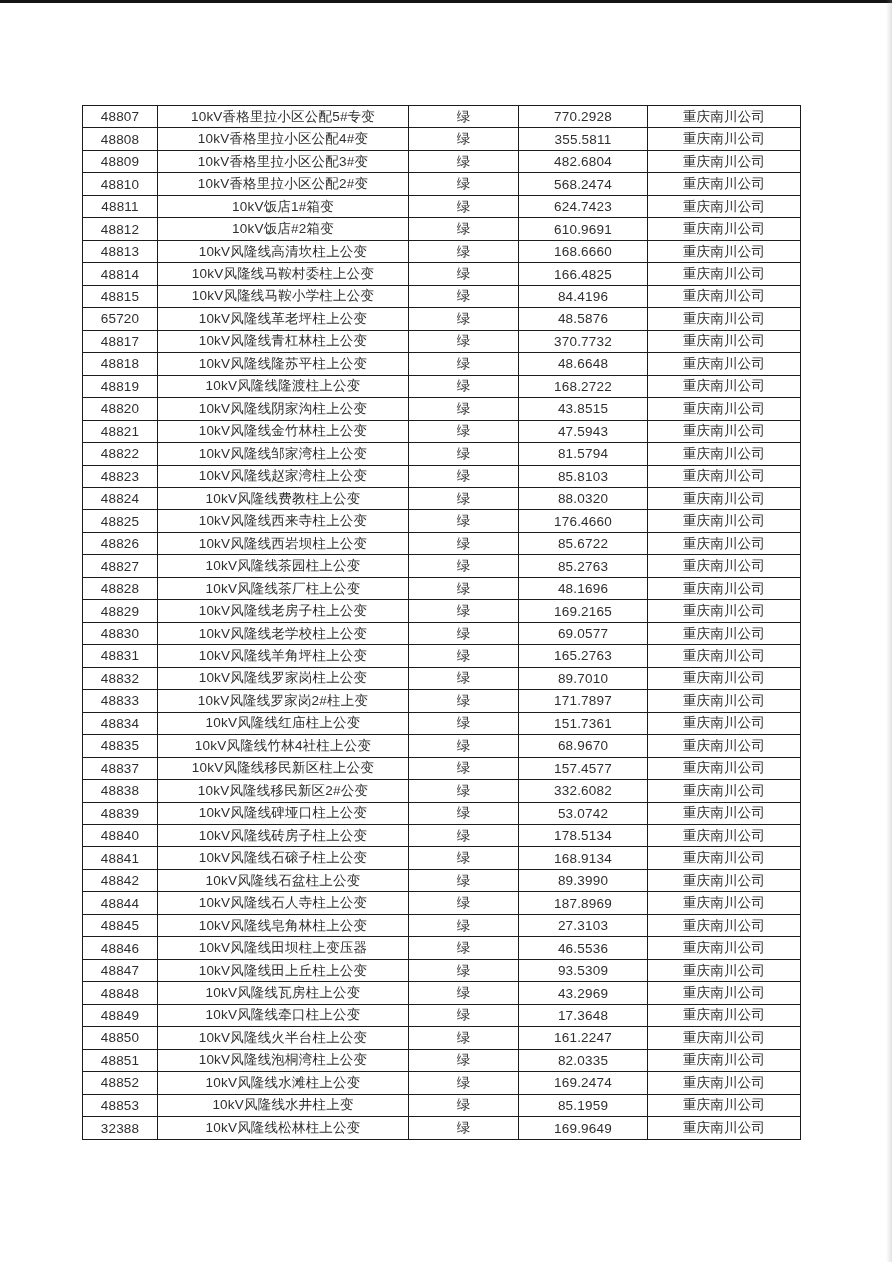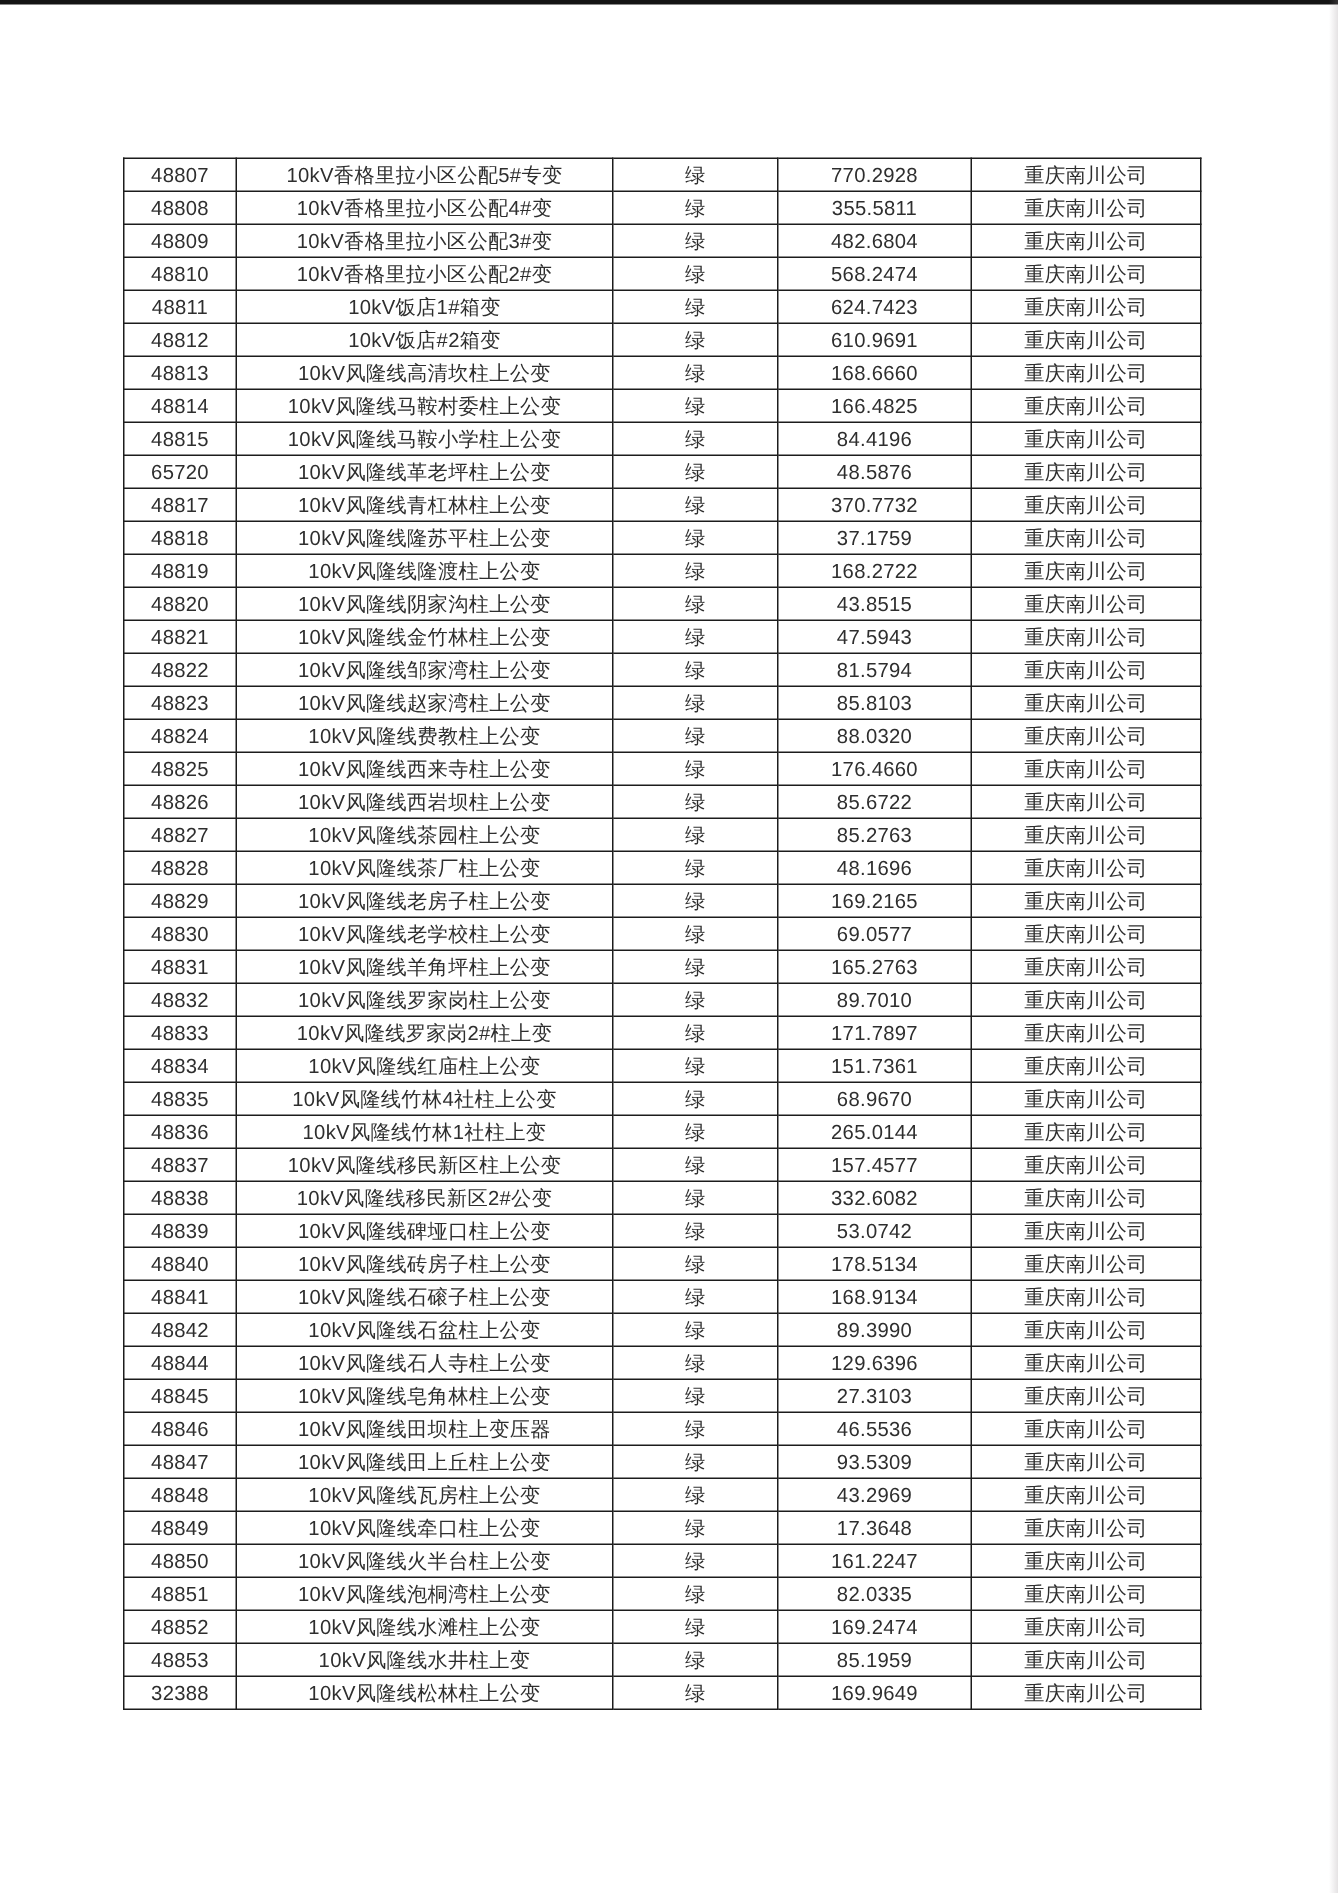--- a/index.html
+++ b/index.html
@@ -145,21 +145,21 @@
           <td>48817</td>
           <td>10kV风隆线青杠林柱上公变</td>
           <td>绿</td>
           <td>370.7732</td>
           <td>重庆南川公司</td>
         </tr>
         <tr>
           <td>48818</td>
           <td>10kV风隆线隆苏平柱上公变</td>
           <td>绿</td>
-          <td>37.1759</td>
+          <td>48.6648</td>
           <td>重庆南川公司</td>
         </tr>
         <tr>
           <td>48819</td>
           <td>10kV风隆线隆渡柱上公变</td>
           <td>绿</td>
           <td>168.2722</td>
           <td>重庆南川公司</td>
         </tr>
         <tr>
@@ -268,27 +268,20 @@
           <td>重庆南川公司</td>
         </tr>
         <tr>
           <td>48835</td>
           <td>10kV风隆线竹林4社柱上公变</td>
           <td>绿</td>
           <td>68.9670</td>
           <td>重庆南川公司</td>
         </tr>
         <tr>
-          <td>48836</td>
-          <td>10kV风隆线竹林1社柱上变</td>
-          <td>绿</td>
-          <td>265.0144</td>
-          <td>重庆南川公司</td>
-        </tr>
-        <tr>
           <td>48837</td>
           <td>10kV风隆线移民新区柱上公变</td>
           <td>绿</td>
           <td>157.4577</td>
           <td>重庆南川公司</td>
         </tr>
         <tr>
           <td>48838</td>
           <td>10kV风隆线移民新区2#公变</td>
           <td>绿</td>
@@ -320,21 +313,21 @@
           <td>48842</td>
           <td>10kV风隆线石盆柱上公变</td>
           <td>绿</td>
           <td>89.3990</td>
           <td>重庆南川公司</td>
         </tr>
         <tr>
           <td>48844</td>
           <td>10kV风隆线石人寺柱上公变</td>
           <td>绿</td>
-          <td>129.6396</td>
+          <td>187.8969</td>
           <td>重庆南川公司</td>
         </tr>
         <tr>
           <td>48845</td>
           <td>10kV风隆线皂角林柱上公变</td>
           <td>绿</td>
           <td>27.3103</td>
           <td>重庆南川公司</td>
         </tr>
         <tr>

